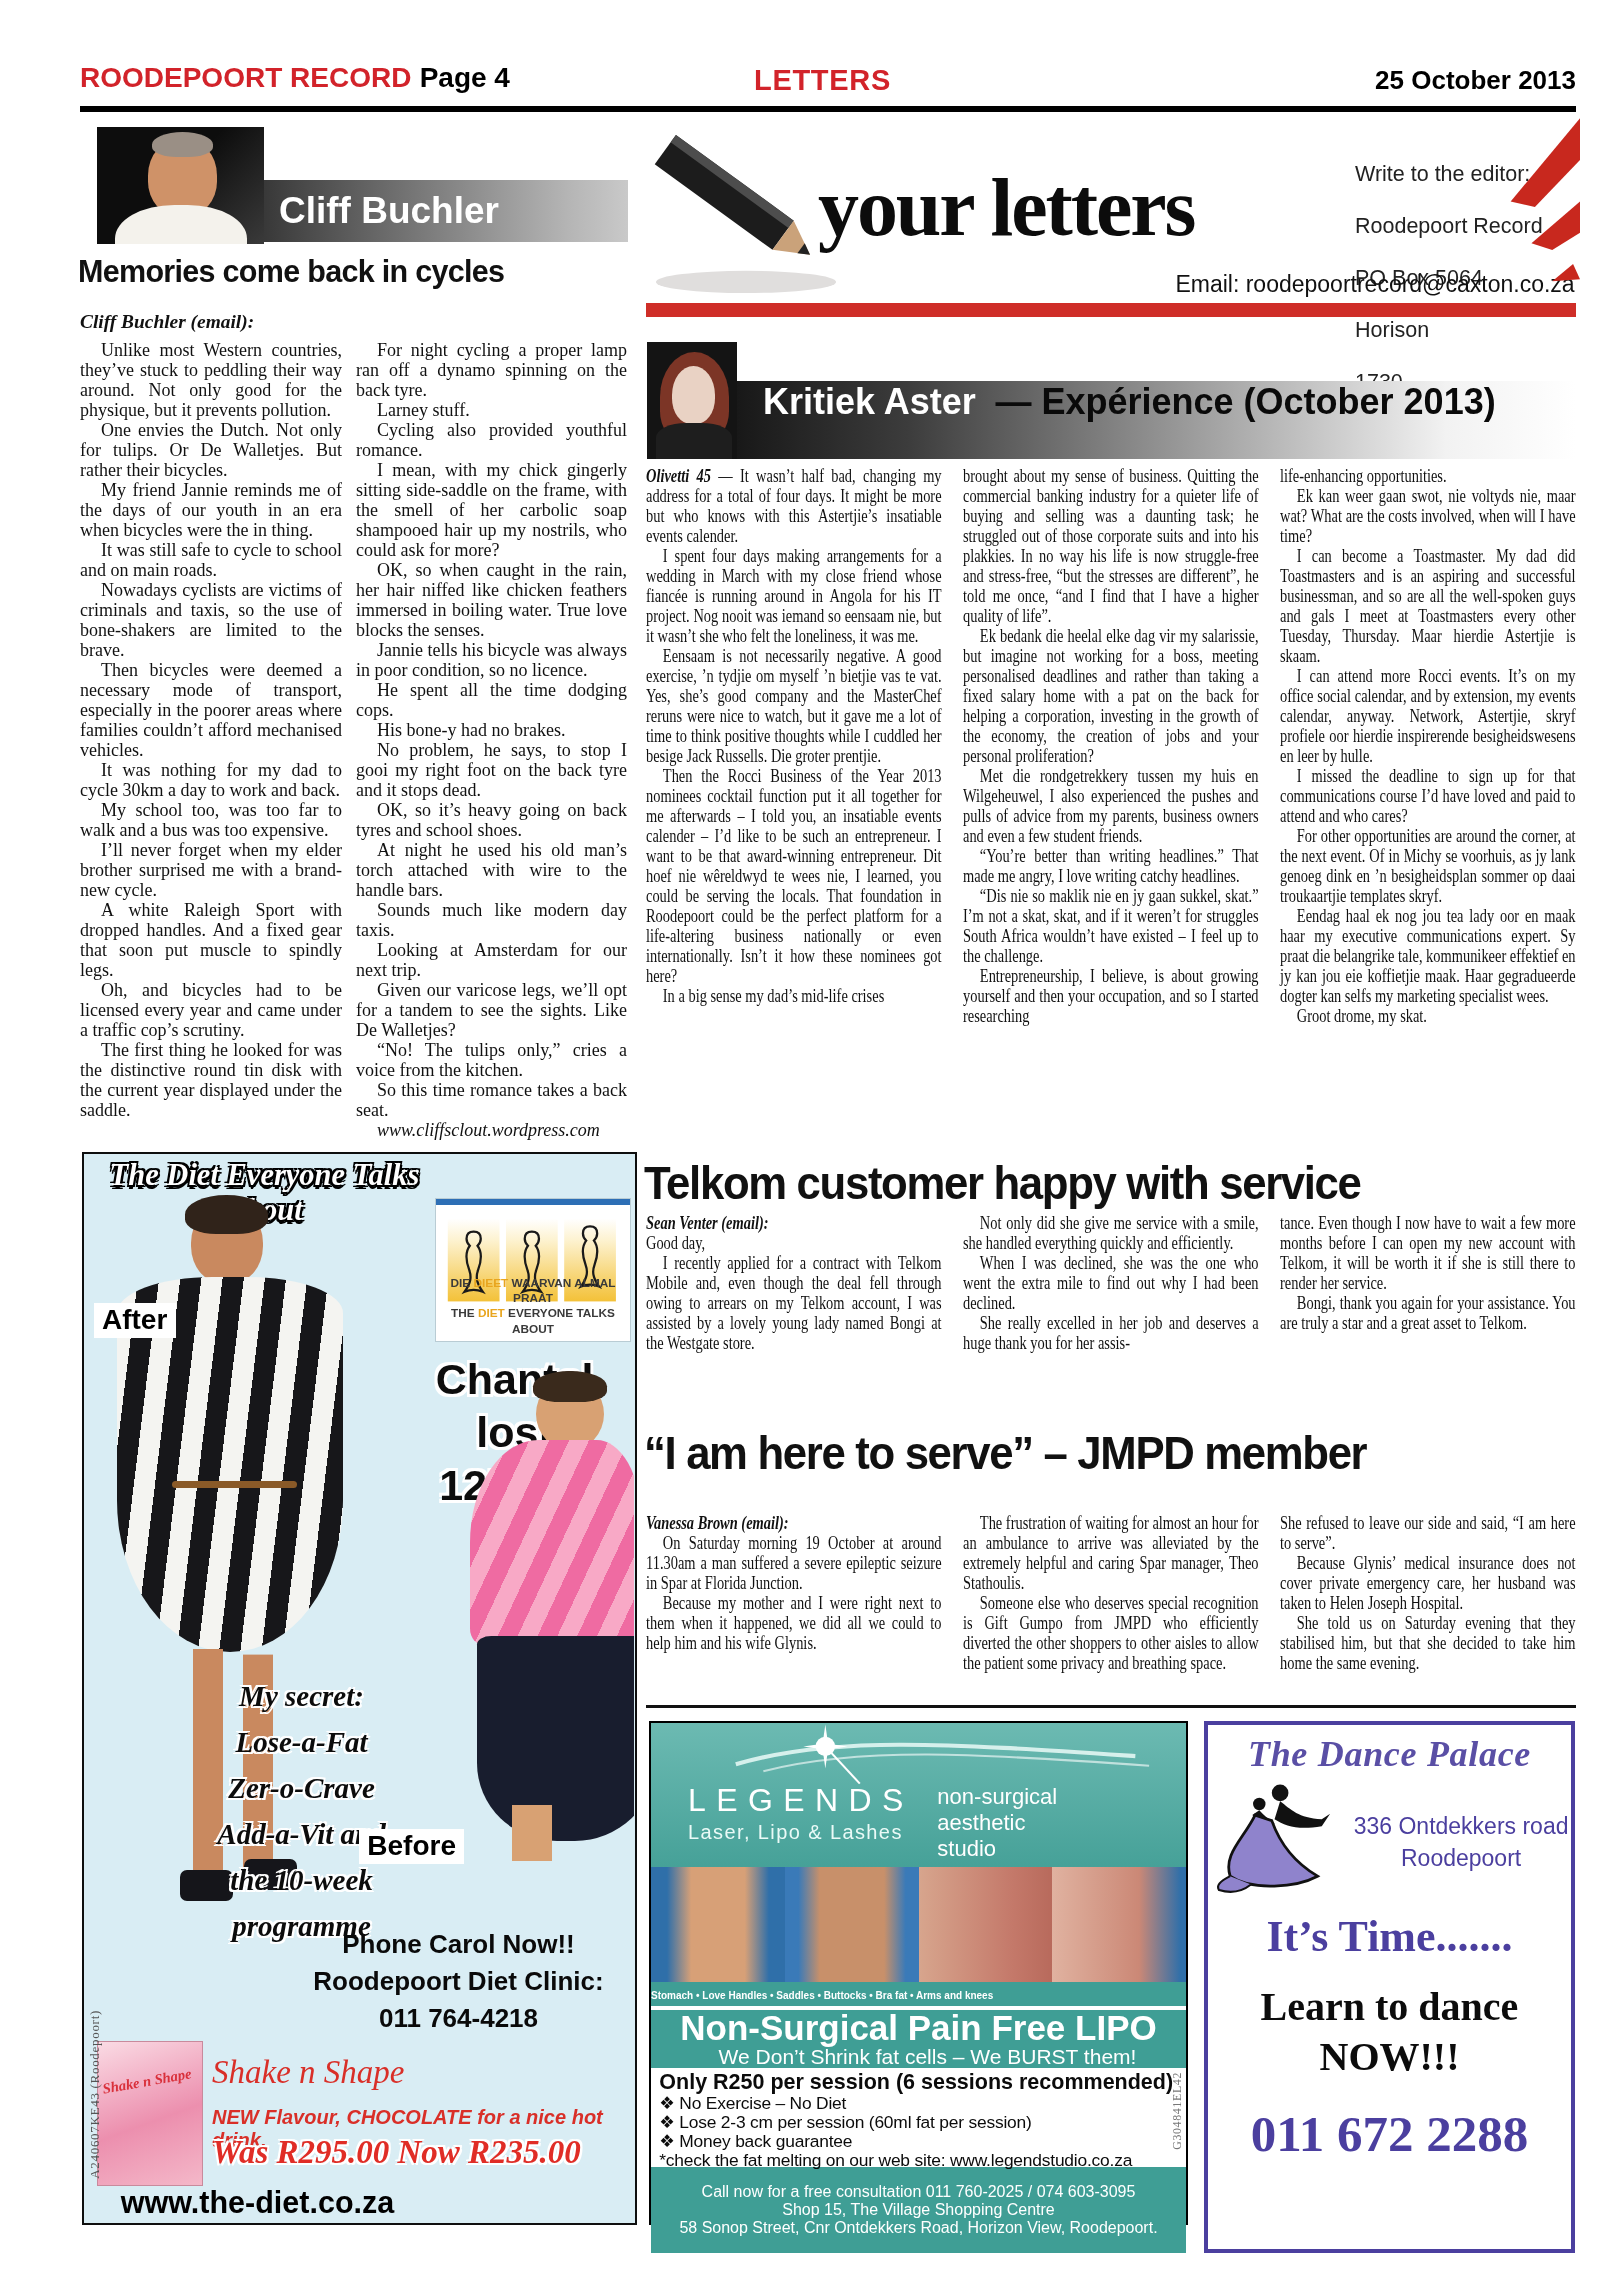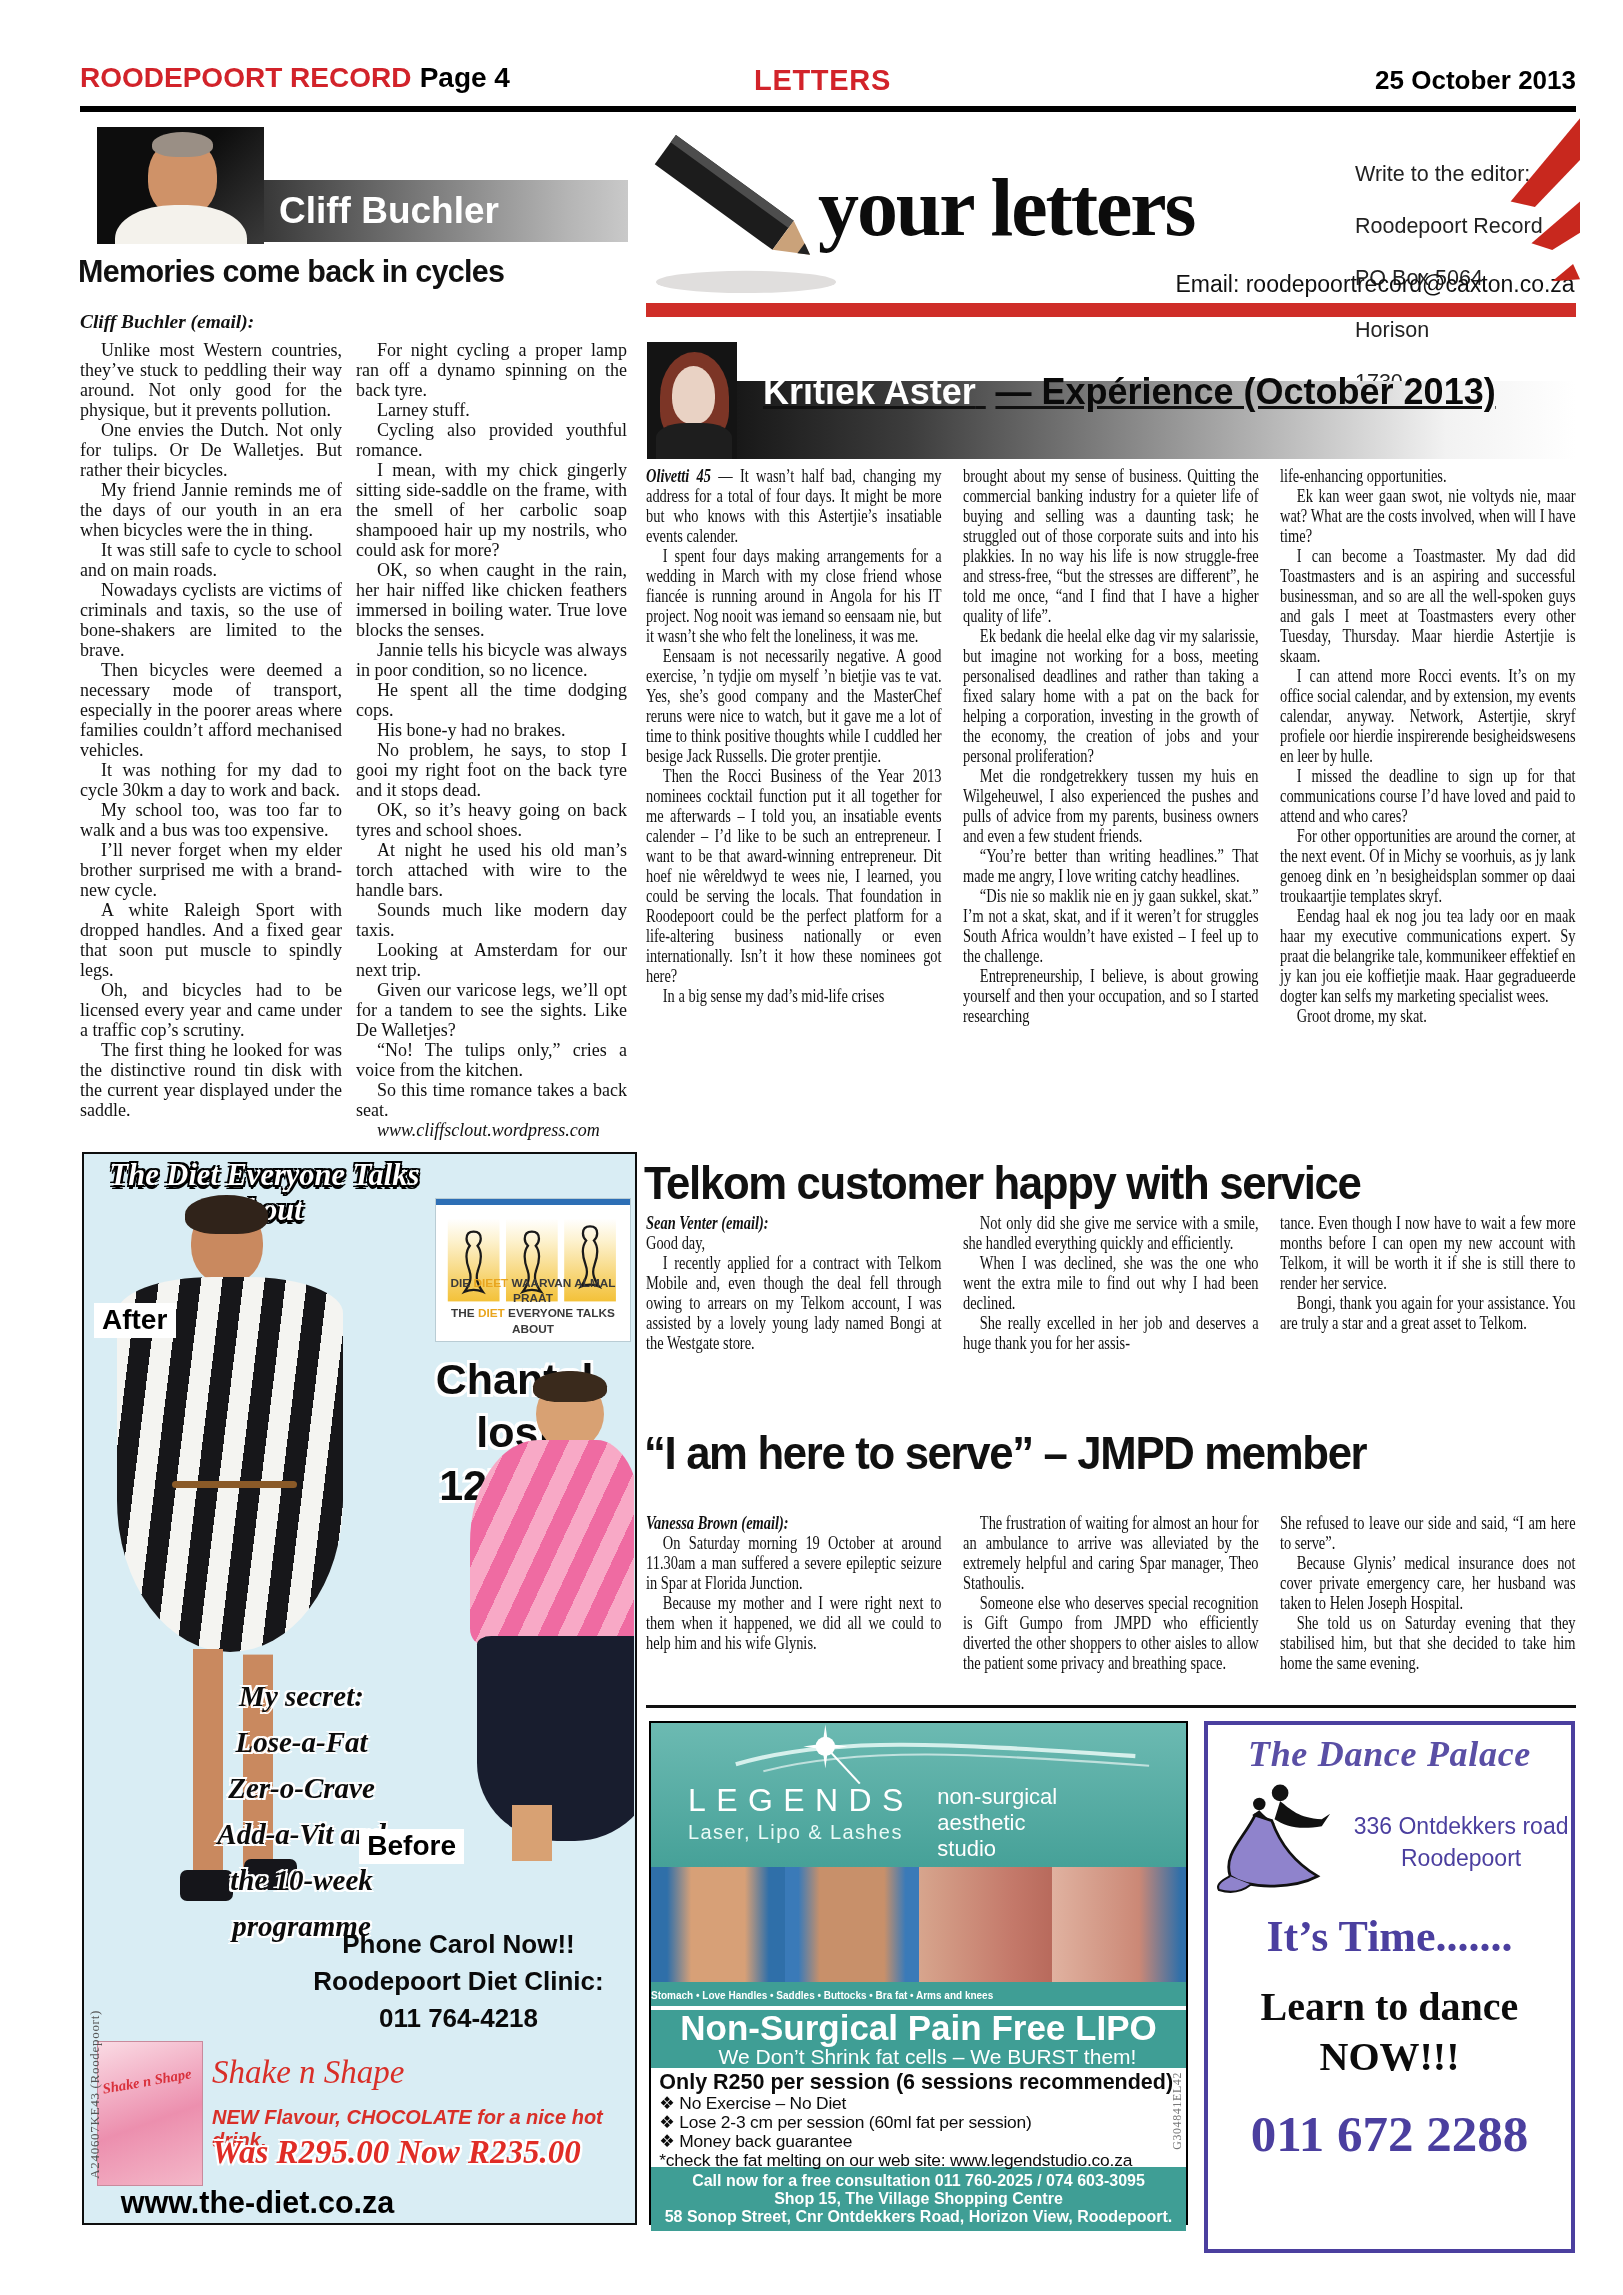--- a/index.html
+++ b/index.html
@@ -48,22 +48,22 @@
   .yl-flourish{position:absolute;left:823px;top:-7px;}
 
   
   .ka{position:absolute;left:646px;top:342px;width:930px;height:117px;}
   .ka-banner{position:absolute;left:1.4px;top:39px;width:929px;height:78px;
              background:linear-gradient(90deg,#050505,#3c3c3c 28%,#9a9a9a 58%,#f2f2f2 86%,#fff);}
   .ka-photo{position:absolute;left:1.4px;top:0;width:90px;height:117px;z-index:2;background:#141414;overflow:hidden;}
   .ka-photo .ka-hair{position:absolute;left:12.5px;top:9.7px;width:69px;height:90px;background:#7c3526;border-radius:50% 50% 34% 34%;}
   .ka-photo .ka-face{position:absolute;left:25px;top:23.6px;width:43px;height:58px;background:#e9d2c4;border-radius:50% 50% 44% 44%;}
   .ka-photo .ka-shirt{position:absolute;left:8.3px;top:81px;width:76px;height:36px;background:#1e1e1e;border-radius:40% 40% 0 0;}
-  .ka-text{position:absolute;left:117px;top:29px;height:100px;line-height:78px;white-space:nowrap;
-           font:bold 36px "Liberation Sans",sans-serif;z-index:3;text-decoration:underline;}
+  .ka-text{position:absolute;left:117px;top:39px;height:100px;line-height:78px;white-space:nowrap;
+           font:bold 36px "Liberation Sans",sans-serif;z-index:3;}
   .ka-text .ka-white{color:#fff;}
   .ka-text .ka-black{color:#0a0a0a;margin-left:9.7px;}
   .k-col{position:absolute;top:466px;width:296px;}
   .k-col1{left:646px;} .k-col2{left:963px;} .k-col3{left:1280px;}
 
   
   .big-headline{position:absolute;left:644px;width:944px;font:bold 46px "Liberation Sans",sans-serif;letter-spacing:-1.4px;white-space:nowrap;}
   .big-headline>span{display:inline-block;transform:scaleX(0.95);transform-origin:0 0;}
   .telkom-headline{top:1156px;}
   .jmpd-headline{top:1426px;}
@@ -151,21 +151,21 @@
   .leg-areas{height:24px;background:#3f9e95;color:#fff;font-weight:bold;font-size:10px;
              text-align:left;line-height:28px;}
   .leg-gap{height:4.2px;background:#fff;}
   .leg-lipo{height:58px;background:#3f9e95;color:#fff;text-align:center;}
   .lipo-main{font-weight:bold;font-size:35px;line-height:36px;}
   .lipo-sub{font-size:21px;line-height:21px;margin-left:18px;}
   .leg-white{position:relative;height:99px;background:#fff;padding:2.8px 8.3px;box-sizing:border-box;color:#0b0b0b;}
   .lw-title{font-weight:bold;font-size:21.5px;line-height:23px;margin:0;}
   .leg-white .items p{margin:0;font-size:17.4px;line-height:19px;letter-spacing:-0.2px;}
   .leg-white .vcode{right:1.4px;top:4.2px;color:#777;font-size:11.8px;}
-  .leg-bot{background:#3f9e95;color:#fff;text-align:center;font-weight:bold;font-size:16px;line-height:18px;padding:5px 0;}
+  .leg-bot{background:#3f9e95;color:#fff;text-align:center;font-weight:normal;font-size:16px;line-height:18px;padding:16px 0;}
   .leg-bot p{margin:0;}
 
   
   .dance{position:absolute;left:1204px;top:1721px;width:371px;height:532px;background:#fff;
          border:4.9px solid #4b3f9f;box-sizing:border-box;text-align:center;}
   .dance-title{margin-top:8.3px;font:bold italic 36px "Liberation Serif",serif;color:#5a4fa5;letter-spacing:0.7px;}
   .dance-row{display:flex;margin-top:4.2px;align-items:flex-start;}
   .dance-row svg{margin-left:4.2px;flex:none;}
   .dance-addr{flex:1;margin-top:30.5px;font:23px "Liberation Sans",sans-serif;color:#4b3f9f;line-height:32px;}
   .dance-addr p{margin:0;}

